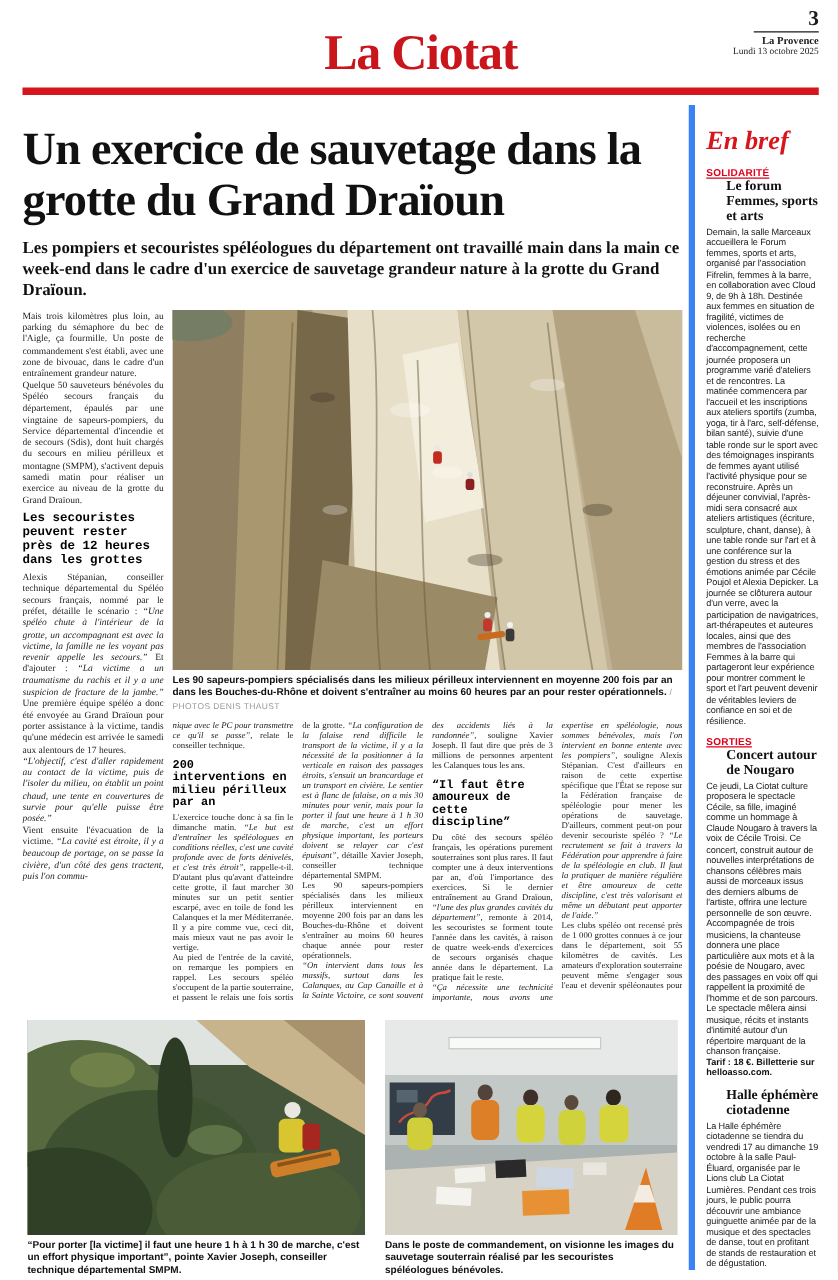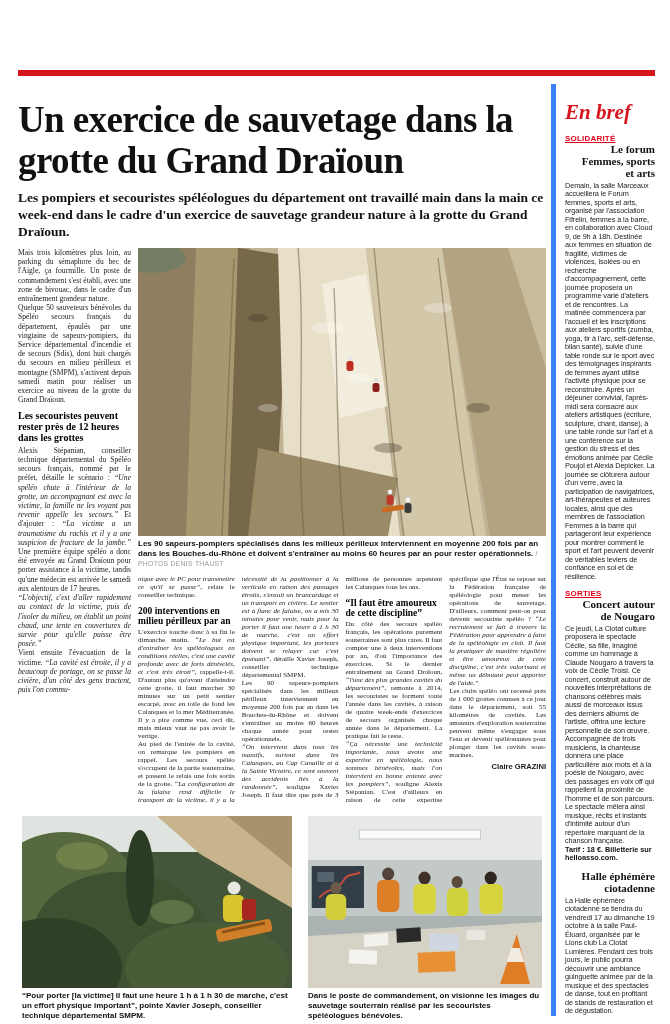--- a/index.html
+++ b/index.html
@@ -25,21 +25,21 @@
   .right-block{flex:1;display:flex;flex-direction:column;min-width:0;}
   .main-photo{height:288px;flex:none;}
   .main-photo svg,.ph svg{display:block;width:100%;height:100%;}
   .photo-caption{margin:3px 0 5px 0;font-family:"Liberation Sans",sans-serif;
       font-size:8px;line-height:1.28;font-weight:bold;color:#111;}
   .credit{font-weight:normal;color:#999;font-size:6.8px;letter-spacing:.3px;}
   .flow{flex:1;column-count:4;column-gap:7px;column-fill:auto;overflow:hidden;
       font-size:7px;line-height:8px;}
   .article p{margin:0;text-align:justify;hyphens:none;}
   .it{font-style:italic;}
-  .crosshead{margin:7px 0 2px 0;font-family:Liberation Serif, serif;
+  .crosshead{margin:7px 0 2px 0;font-family:Liberation Mono, monospace;
       font-size:9.5px;line-height:1.08;font-weight:bold;color:#000;}
   .col1 .crosshead{font-size:10px;}
   p.dropcap::first-letter{float:left;font-size:34px;line-height:27px;padding:1px 3px 0 0;}
   .byline{margin-top:4px;text-align:right;font-family:"Liberation Sans",sans-serif;
       font-size:7.6px;font-weight:bold;}
   
   .bottom-photos{margin-top:6px;display:flex;gap:8px;}
   .bp{margin:4px;}
   .bp-left{width:270px;flex:none;}
   .bp-right{flex:1;min-width:0;}
@@ -48,29 +48,37 @@
       font-size:8px;line-height:1.28;font-weight:bold;color:#111;}
   
   .sidebar{position:absolute;top:84px;left:551px;width:104px;height:932px;
       border-left:5px solid #3b82f6;padding:16px 0 0 9px;box-sizing:border-box;overflow:hidden;
       font-family:"Liberation Sans",sans-serif;}
   .enbref{margin:0 0 9px 0;font-family:"Liberation Serif",serif;font-style:italic;
       font-weight:bold;font-size:21px;color:#d6151c;}
   .sb-section{margin-bottom:8px;}
   .sb-label{color:#e2001a;font-size:8px;font-weight:bold;letter-spacing:.2px;margin:0 0 1px 0;text-decoration:underline;}
   .sb-title{margin:0 0 2px 16px;font-family:"Liberation Serif",serif;font-size:11px;
-      line-height:1.08;font-weight:bold;color:#111;text-align:right;}
+      line-height:1.08;font-weight:bold;color:#111;}
   .sb-body{margin:0;font-size:7.3px;line-height:8.5px;color:#1d1d1d;letter-spacing:-0.1px;}
   .sb-tail{margin:0;font-size:7.3px;line-height:8.5px;font-weight:bold;color:#111;}
 </style>
 </head>
 <body>
 
 <div class="sheet">
 
+  <header class="masthead">
+    <h1 class="section-title">La Ciotat</h1>
+    <div class="page-info">
+      <div class="page-number">3</div>
+      <div class="brand">La Provence</div>
+      <div class="edition-date">Lundi 13 octobre 2025</div>
+    </div>
+  </header>
   <div class="red-bar"></div>
 
   <main class="main">
     <h2 class="headline">Un exercice de sauvetage dans la grotte du Grand Draïoun</h2>
     <p class="standfirst">Les pompiers et secouristes spéléologues du département ont travaillé main dans la main ce week-end dans le cadre d'un exercice de sauvetage grandeur nature à la grotte du Grand Draïoun.</p>
 
     <div class="article-body">
       <div class="col1 article" id="col1">
           <p><span>Mais trois kilomètres plus loin, au parking du sémaphore du bec de l'Aigle, ça fourmille. Un poste de commandement s'est établi, avec une zone de bivouac, dans le cadre d'un entraînement grandeur nature.</span></p>
           <p><span>Quelque 50 sauveteurs bénévoles du Spéléo secours français du département, épaulés par une vingtaine de sapeurs-pompiers, du Service départemental d'incendie et de secours (Sdis), dont huit chargés du secours en milieu périlleux et montagne (SMPM), s'activent depuis samedi matin pour réaliser un exercice au niveau de la grotte du Grand Draïoun.</span></p>

